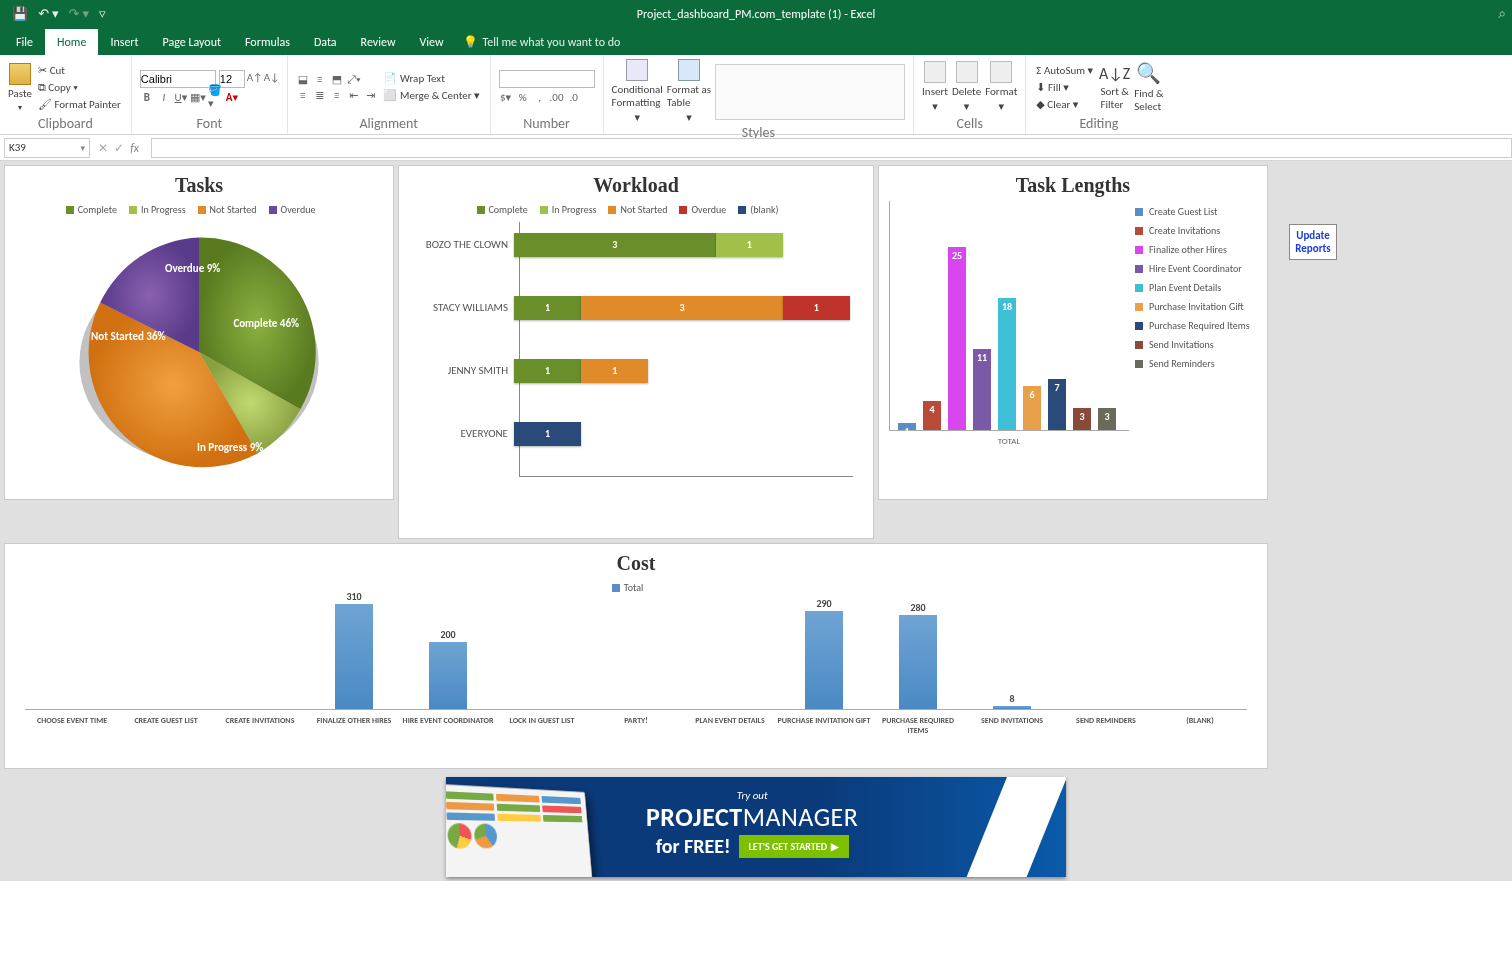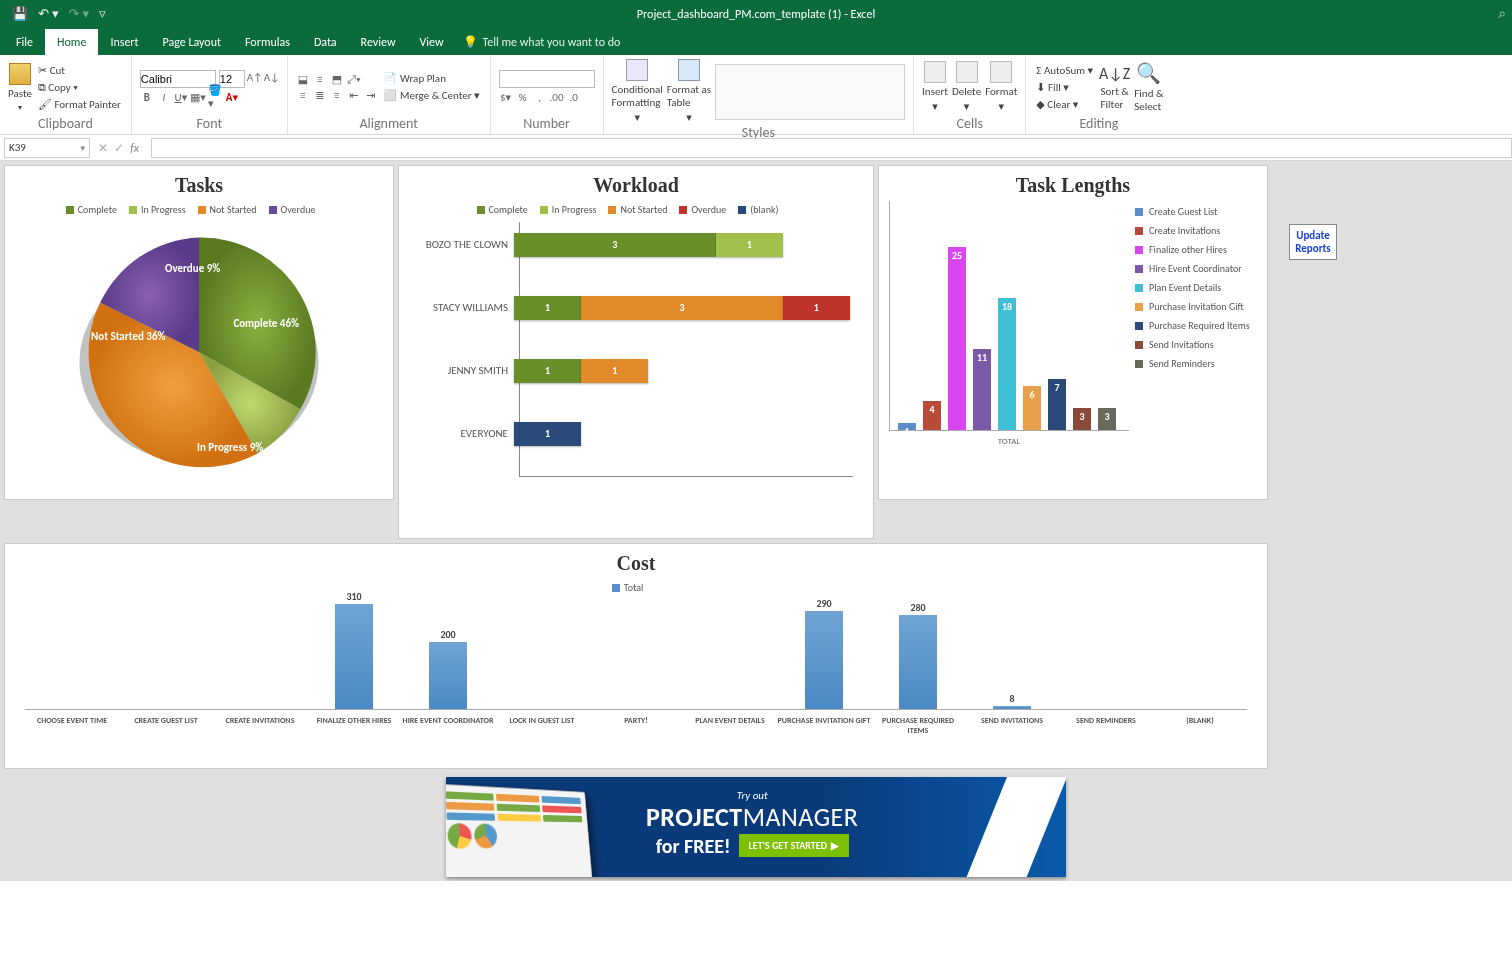--- a/index.html
+++ b/index.html
@@ -91,21 +91,21 @@
 .banner { width: 620px; height: 100px; background: linear-gradient(90deg,#0a3a7a 60%,#0a5aaa); position: relative; overflow: hidden; box-shadow: 0 2px 4px rgba(0,0,0,.4); }
 .banner::before { content:""; position:absolute; right:-1px; top:0; bottom:0; width:60px; background:#fff; transform: skewX(-22deg); transform-origin: top right; }
 .banner .shot { position:absolute; left: -10px; top: 10px; width: 170px; height: 100px; background: #f4f4f4; border: 1px solid #aaa; border-radius: 2px; transform: perspective(500px) rotateY(30deg) rotateX(8deg); box-shadow: 5px 5px 12px rgba(0,0,0,.5); overflow: hidden;}
 .banner .shot .mini { display:flex; flex-direction:column; gap:3px; padding:6px;}
 .banner .shot .mrow { display:flex; gap:3px;}
 .banner .shot .mbar { height:7px; flex:1; border-radius:1px;}
 .banner .txt { position:absolute; left: 200px; top: 12px; text-align:center;}
 .banner .p1 { color:#fff; font-size:11px; font-style:italic;}
 .banner .p2 { color:#fff; font-size:26px; font-weight:bold; letter-spacing:.5px; line-height:1; margin-top:2px;}
 .banner .p2 b { font-weight:400; }
-.banner .p3 { display:flex; justify-content:center; align-items:flex-start; gap:8px; margin-top:4px;}
+.banner .p3 { display:flex; justify-content:center; align-items:flex-end; gap:8px; margin-top:4px;}
 .banner .free { color:#fff; font-size:20px; font-weight:bold;}
 .banner .cta { background:#7cc000; color:#fff; font-size:10px; font-weight:bold; padding:5px 10px; display:flex; align-items:center; gap:4px;}
 
 
 .c-complete { background:#6a8e2a; }
 .c-inprog { background:#a1c04a; }
 .c-notstart { background:#e08a2a; }
 .c-overdue { background:#c0332a; }
 .c-blank { background:#2a4a7a; }
 .c1 { background:#5b8dcb;} .c2 { background:#b84a3a;} .c3 { background:#d946ef;} .c4 { background:#7a5aa6;}
@@ -194,21 +194,21 @@
         </div>
         <div class="iconrow">
           <span class="minibox">≡</span>
           <span class="minibox">≣</span>
           <span class="minibox">≡</span>
           <span class="minibox">⇤</span>
           <span class="minibox">⇥</span>
         </div>
       </div>
       <div class="col">
-        <div class="btnsm">📄 <span>Wrap Plan</span></div>
+        <div class="btnsm">📄 <span>Wrap Text</span></div>
         <div class="btnsm">⬜ <span>Merge &amp; Center</span> ▾</div>
       </div>
     </div>
     <div class="grouplabel">Alignment</div>
   </div>
 
   <div class="group">
     <div class="groupbody">
       <div class="col">
         <input style="width: 96px;">

